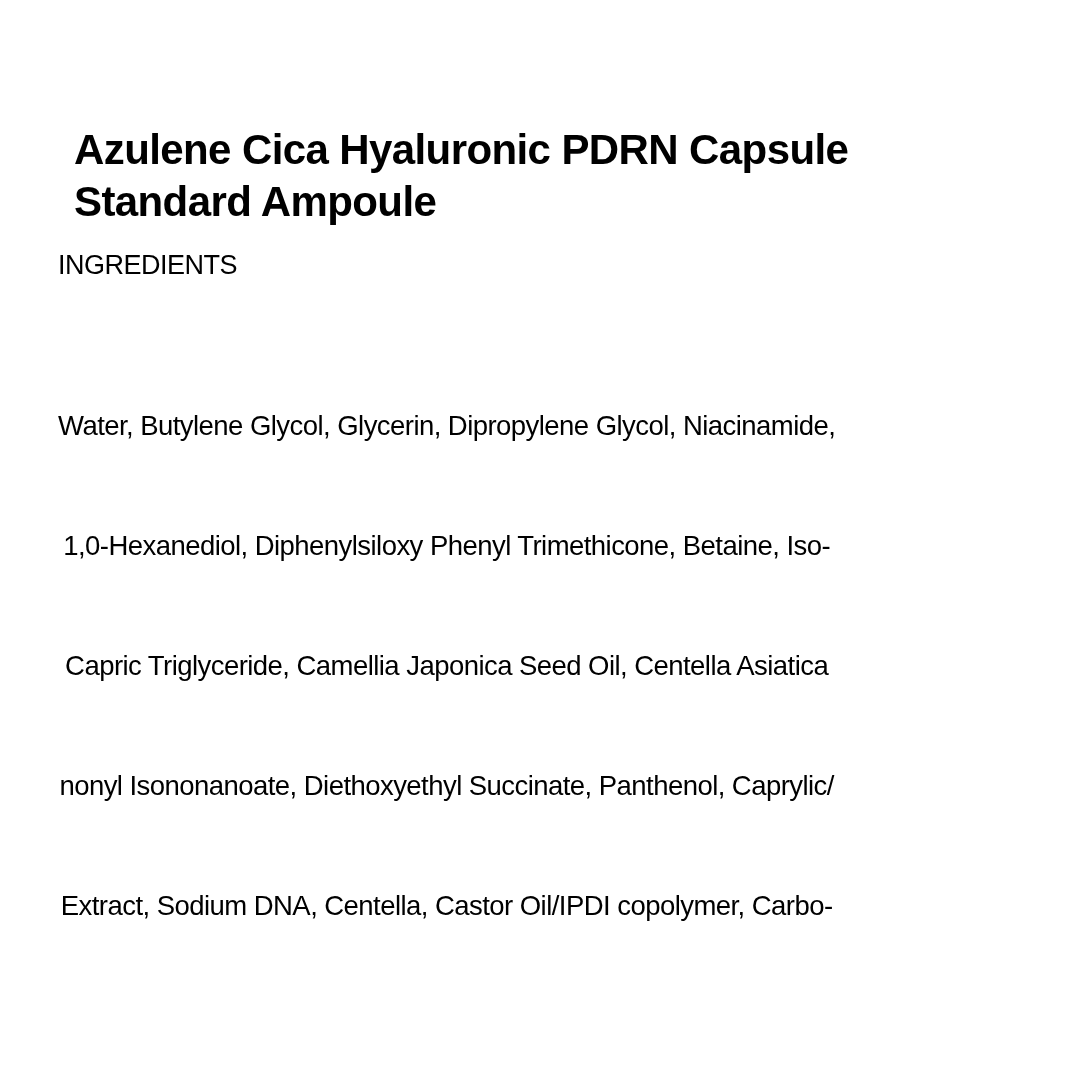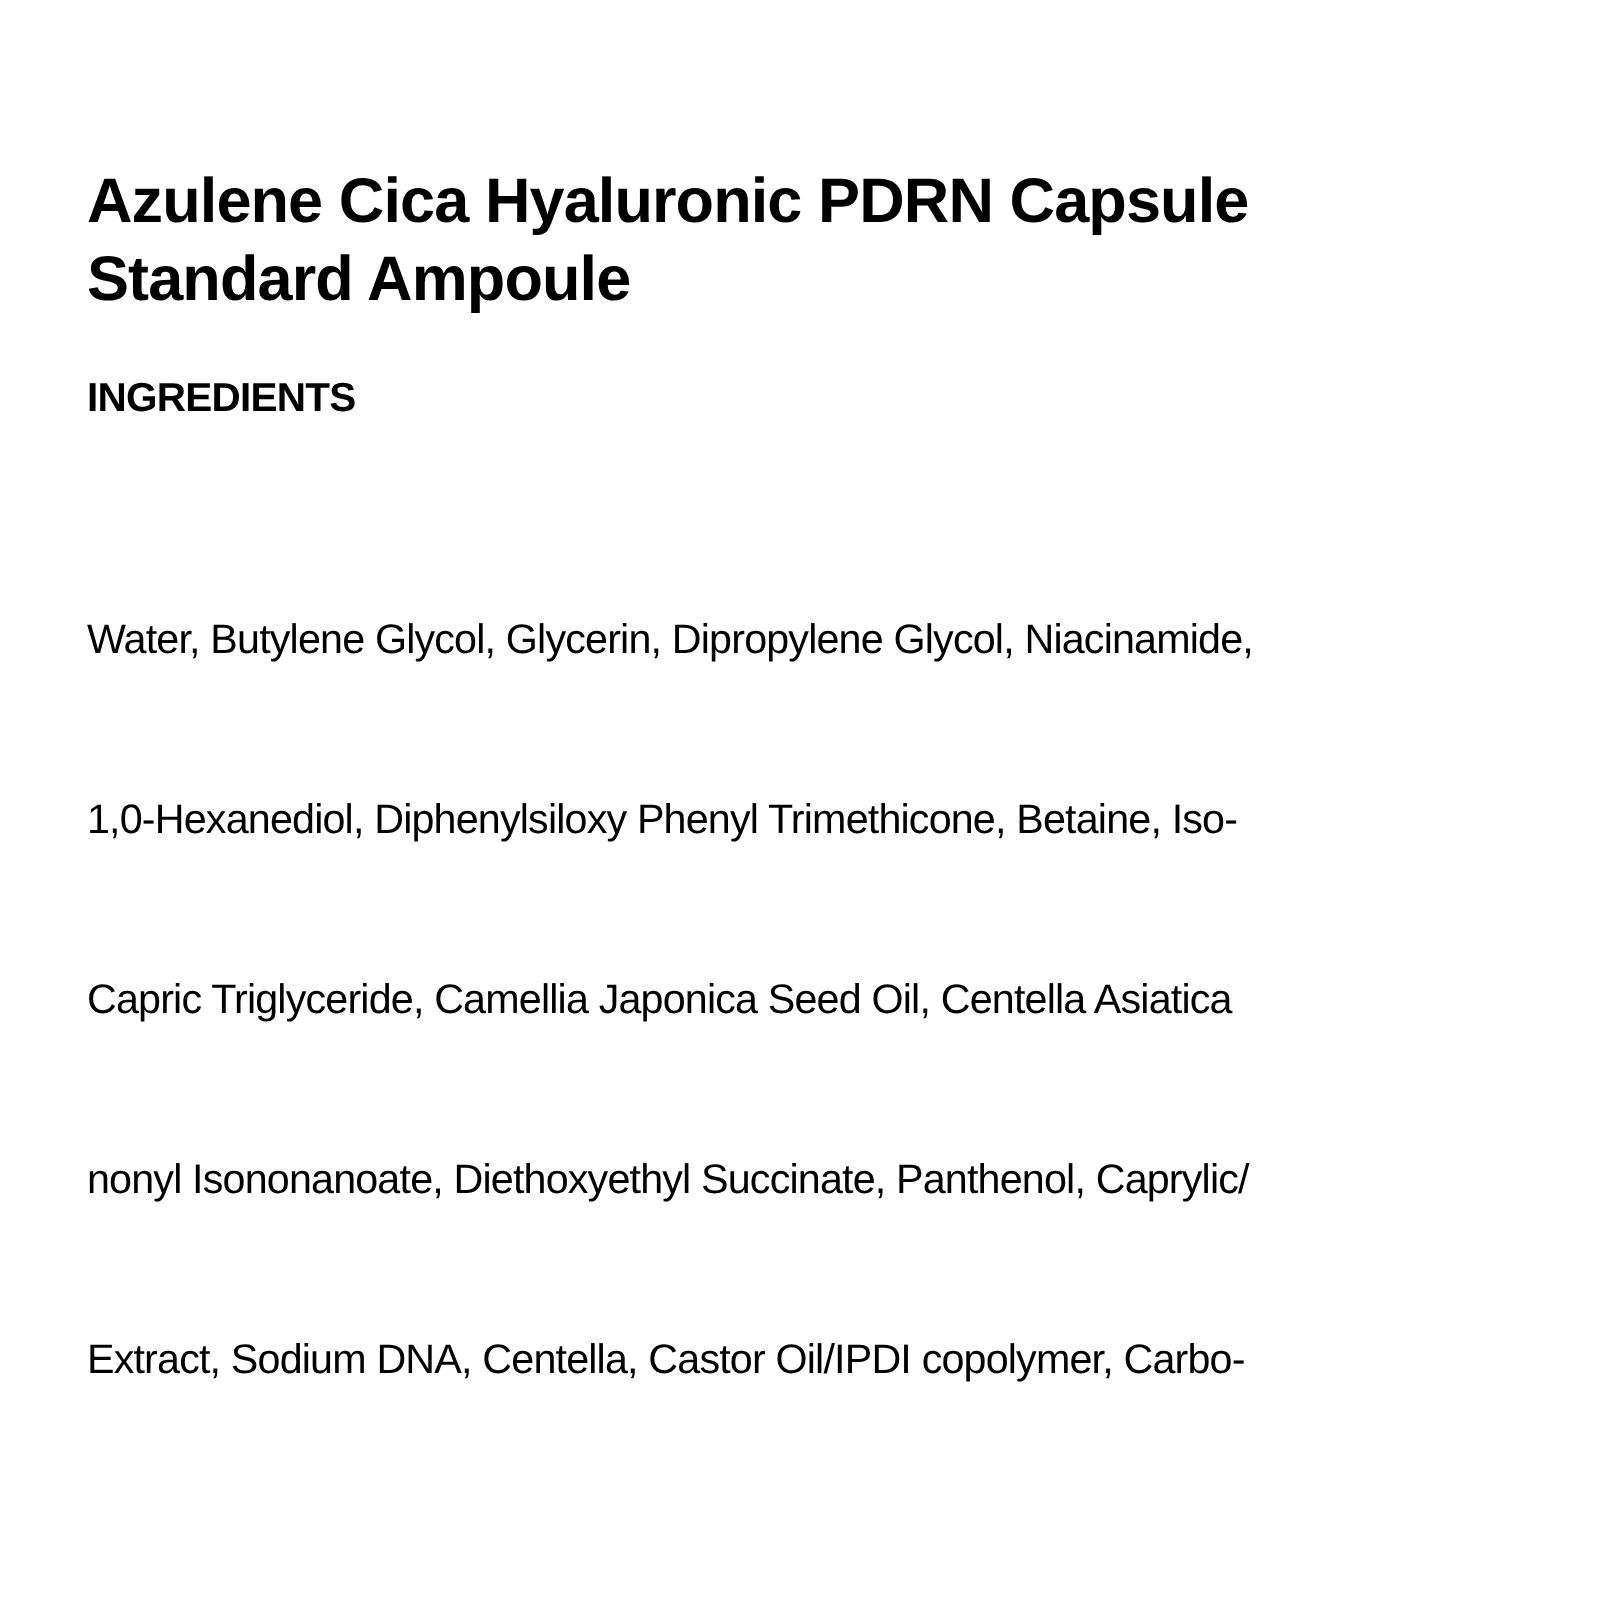--- a/index.html
+++ b/index.html
@@ -18,52 +18,52 @@
     .page {
       position: absolute;
       left: 58px;
       top: 0;
       width: 990px;
     }
     .title {
       position: absolute;
       left: 0;
       top: 108px;
-      margin: 0;
+      margin: 16px;
       font-weight: bold;
       font-size: 42px;
       line-height: 52px;
       letter-spacing: -0.6px;
       white-space: nowrap;
     }
     .title-line {
       display: block;
     }
     .section-label {
       position: absolute;
       left: 0;
       top: 248px;
       font-size: 27px;
       line-height: 34px;
       letter-spacing: -0.5px;
       white-space: nowrap;
-      font-weight: bold;
     }
     .ingredients {
       position: absolute;
       left: 0;
       top: 326px;
       font-size: 27.5px;
       line-height: 40px;
       letter-spacing: -0.55px;
       white-space: pre;
     }
     .ing-line {
       display: block;
       height: 40px;
+      text-align: center;
     }
   </style>
 </head>
 <body>
 
 <div class="page">
   <h1 class="title">
     <span class="title-line">Azulene Cica Hyaluronic PDRN Capsule</span>
     <span class="title-line">Standard Ampoule</span>
   </h1>

